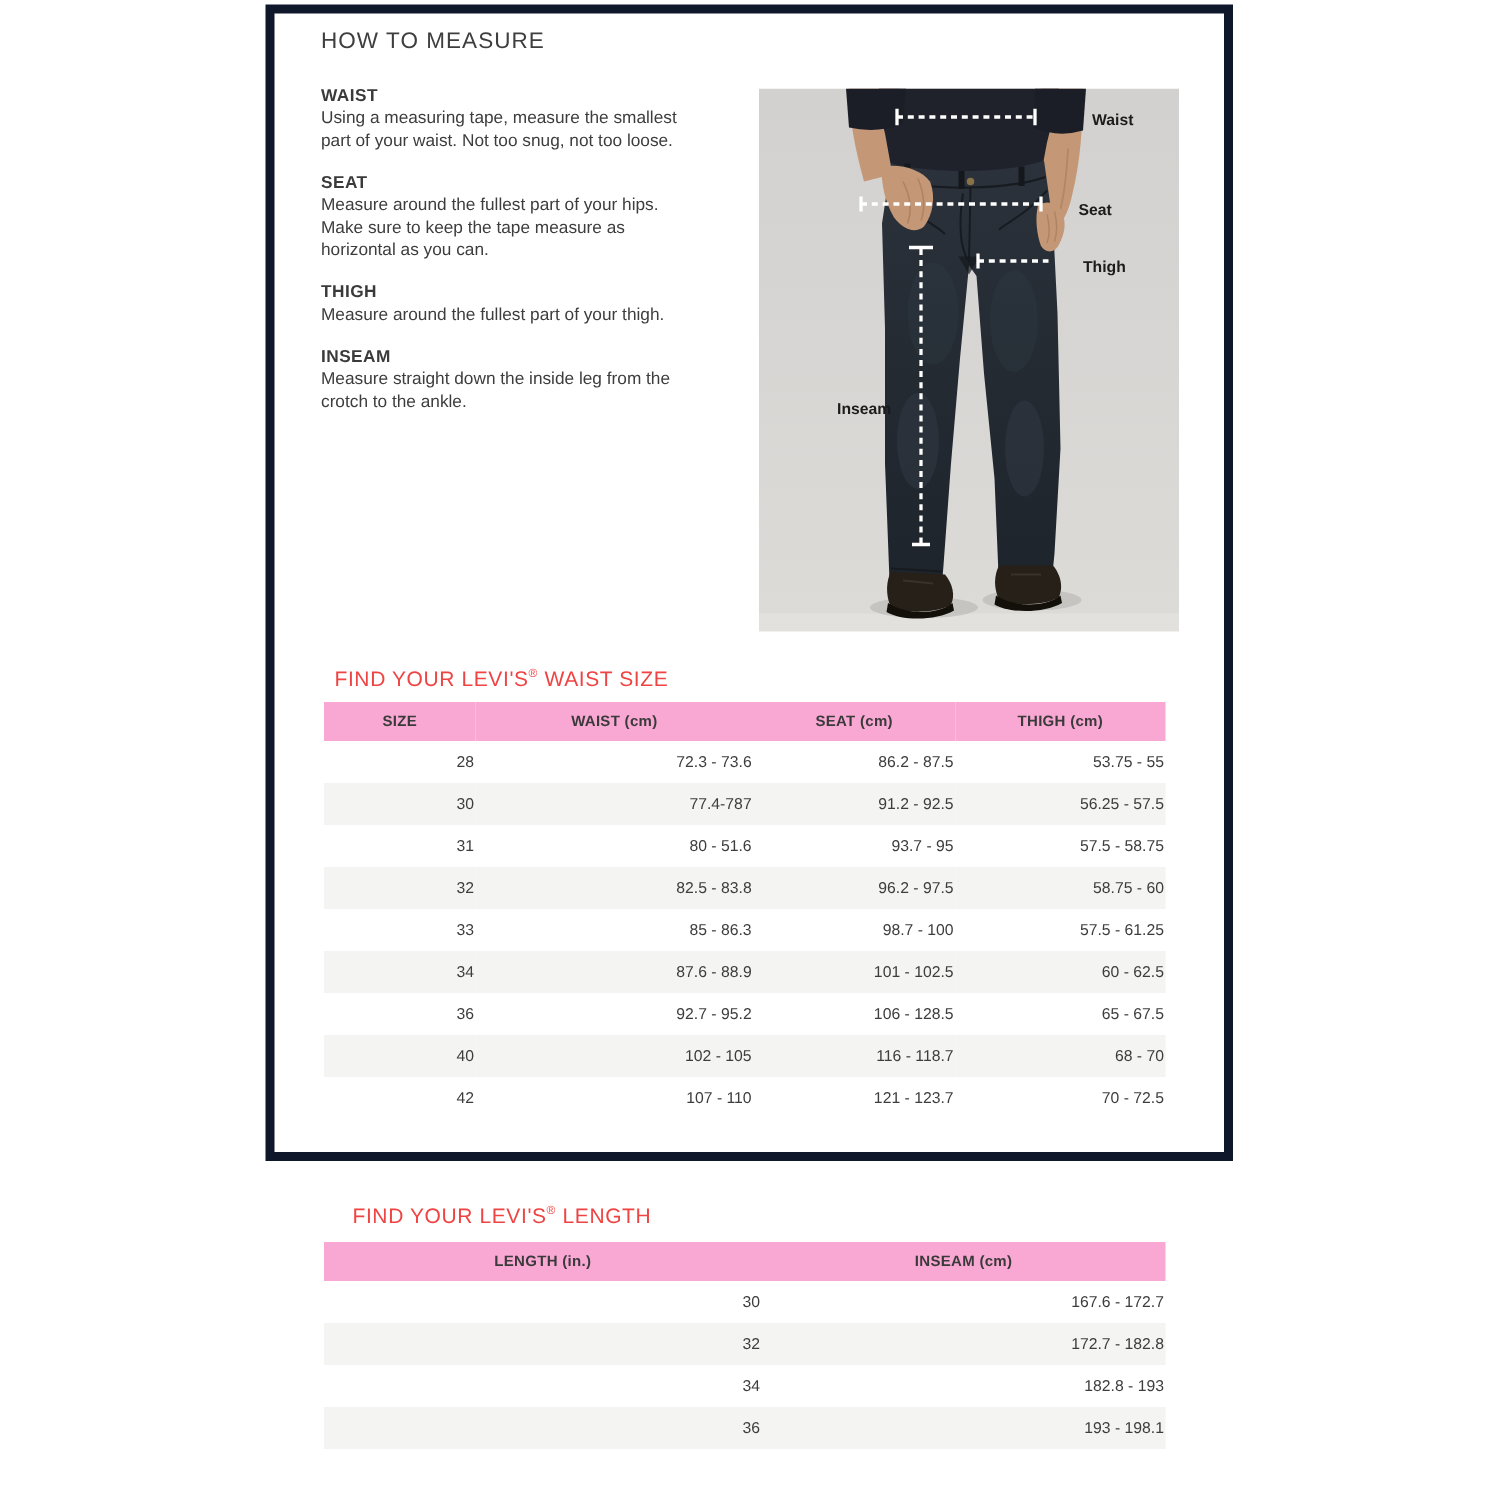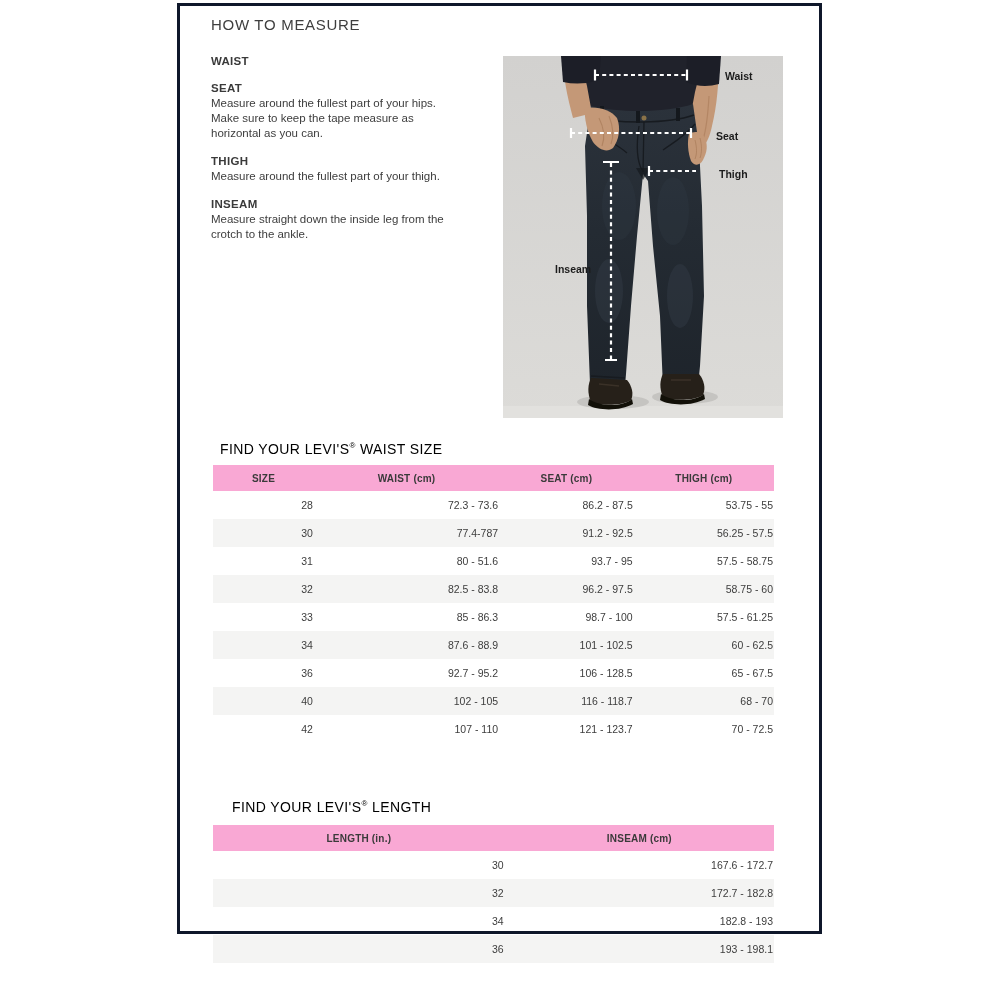--- a/index.html
+++ b/index.html
@@ -1,24 +1,24 @@
 <!DOCTYPE html>
 <html><head>
 <meta charset="utf-8">
 <style>
   html,body{margin:0;padding:0;background:#fff;}
   body{width:1000px;height:1000px;position:relative;font-family:"Liberation Sans",sans-serif;color:#383838;}
-  .panel{position:absolute;left:177px;top:3px;width:645px;height:931px;background:#fff;border:3px solid #0f172a;box-sizing:border-box;}
+  .panel{position:absolute;left:177px;top:3px;width:645px;height:771px;background:#fff;border:6px solid #0f172a;box-sizing:border-box;}
   .h1{position:absolute;left:31px;top:10px;font-size:15px;font-weight:400;letter-spacing:.7px;color:#3e3e3e;}
   .instructions{position:absolute;left:31px;top:48px;width:256px;}
   .section{margin-bottom:13px;}
   .section .label{font-size:11.5px;font-weight:bold;letter-spacing:.3px;color:#3a3a3a;line-height:14px;margin-bottom:1px;}
   .section .text{font-size:11.5px;line-height:15px;color:#3d3d3d;white-space:pre-line;}
   .photo{position:absolute;left:323px;top:50px;width:280px;height:362px;}
-  .h2{position:absolute;font-size:14px;font-weight:400;letter-spacing:.4px;color:#000000;}
+  .h2{position:absolute;font-size:14px;font-weight:400;letter-spacing:.4px;color:#ef4444;}
   .h2 sup{font-size:8px;}
   .h2-waist{left:40px;top:435px;}
   .h2-length{left:52px;top:793px;}
   table{position:absolute;left:33px;width:561px;border-collapse:collapse;table-layout:fixed;}
   .t-waist{top:459px;}
   .t-length{top:819px;}
   th{background:#f9a8d4;font-size:10px;font-weight:bold;letter-spacing:.2px;color:#3a3a3a;height:24px;text-align:center;}
   td{font-size:10.5px;color:#3d3d3d;height:26px;text-align:right;}
   tbody tr:nth-child(even){background:#f4f4f3;}
   svg text{font-family:"Liberation Sans",sans-serif;}
@@ -26,20 +26,22 @@
 </head>
 <body>
 
 <div class="panel">
 
   <div class="h1">HOW TO MEASURE</div>
 
   <div class="instructions">
     <div class="section">
       <div class="label">WAIST</div>
+      <div class="text">Using a measuring tape, measure the smallest
+part of your waist. Not too snug, not too loose.</div>
     </div>
     <div class="section">
       <div class="label">SEAT</div>
       <div class="text">Measure around the fullest part of your hips.
 Make sure to keep the tape measure as
 horizontal as you can.</div>
     </div>
     <div class="section">
       <div class="label">THIGH</div>
       <div class="text">Measure around the fullest part of your thigh.</div>

